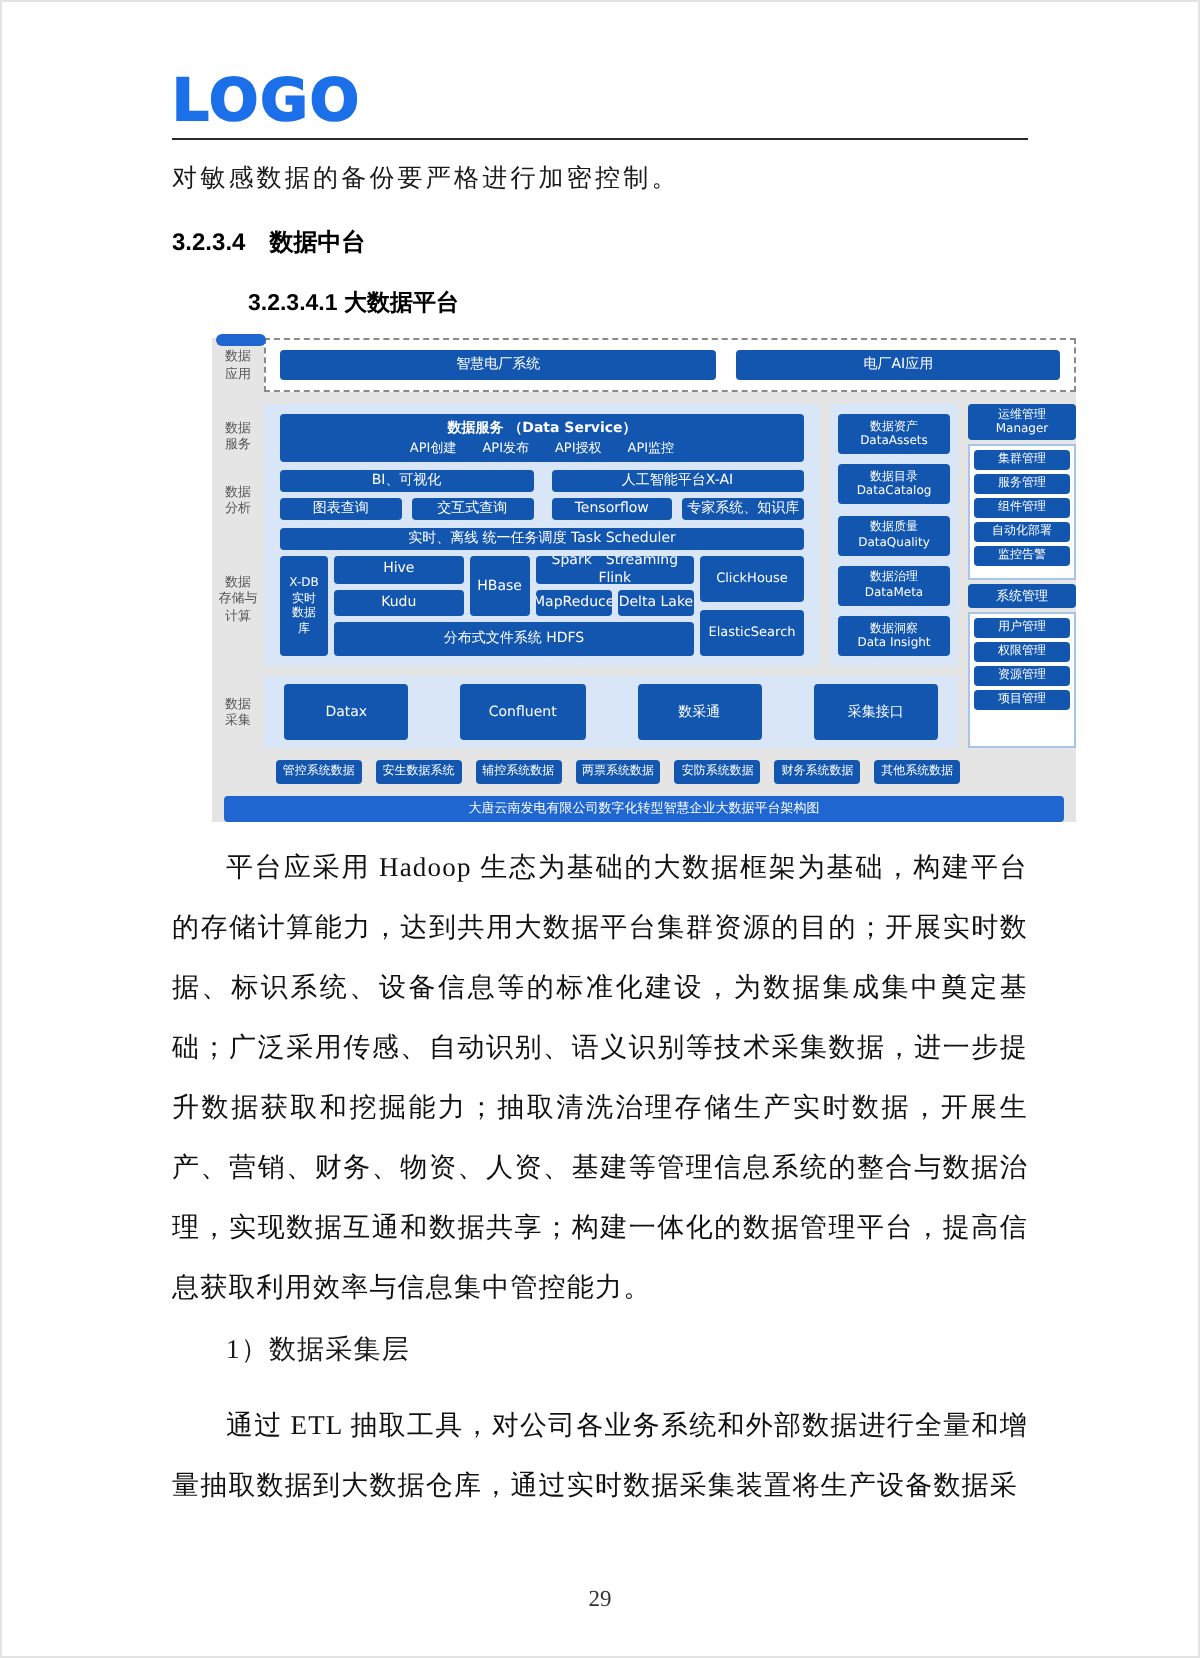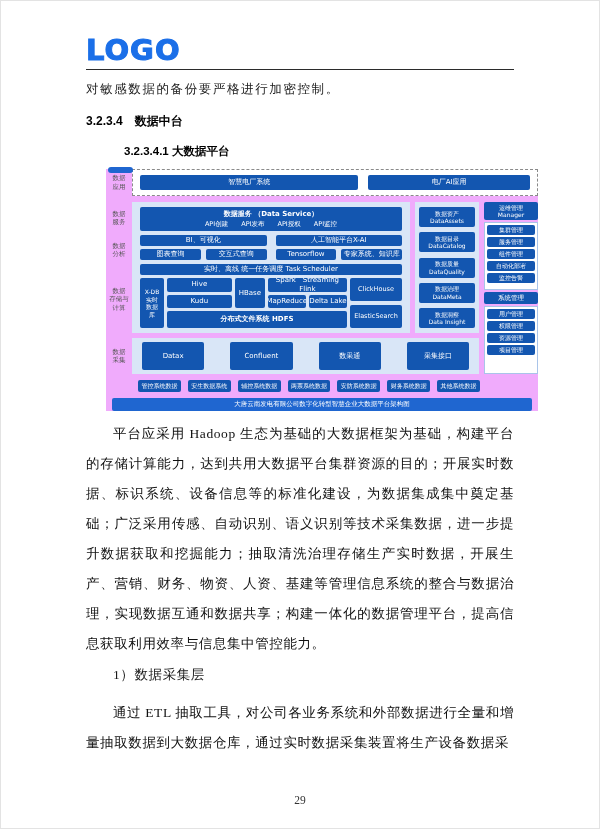--- a/index.html
+++ b/index.html
@@ -18,21 +18,21 @@
   .rule{margin-top:4px;border-bottom:1.6px solid #2b2b2b;}
   .intro{margin-top:11px;font-size:12.5px;letter-spacing:1.6px;}
   .h1{margin-top:15px;font-family:"Liberation Sans","DejaVu Sans",sans-serif;
       font-weight:bold;font-size:12px;color:#000;}
   .h2{margin-top:14px;margin-left:38px;font-family:Liberation Sans, sans-serif;
       font-weight:bold;font-size:11.5px;color:#000;}
   
   .diagram{
     --blue:#1356b0;--panel:#d9e6f7;--footer:#1f66d0;
     position:relative;width:432px;margin:10px 0 0 20px;
-    font-family:"DejaVu Sans","Liberation Sans",sans-serif;background:#f0abfc;
+    font-family:"DejaVu Sans","Liberation Sans",sans-serif;background:#e5e5e5;
   }
   .corner-tab{position:absolute;left:2px;top:-2px;width:25px;height:6px;background:var(--footer);border-radius:3px;}
   .sidelabel{width:26px;flex:none;font-size:6.5px;color:#555;text-align:center;
     display:flex;align-items:center;justify-content:center;line-height:1.3;white-space:pre-line;}
   .bbox{background:var(--blue);color:#fff;display:flex;flex-direction:column;align-items:center;
     justify-content:center;text-align:center;border-radius:2px;font-size:7px;line-height:1.25;
     white-space:pre-line;overflow:hidden;}
   .approw{display:flex;margin-top:5px;}
   .dashedbox{flex:1;border:1px dashed #8a8a8a;padding:5px 7px;display:flex;gap:10px;background:#fff;}
   .app-bar1{flex:1.35;height:15px;}
@@ -58,21 +58,21 @@
   .sto-xdb{width:24px;flex:none;font-size:6px;}
   .sto-center{flex:1;display:flex;flex-direction:column;gap:3px;min-width:0;}
   .sto-ab{flex:1;display:flex;gap:3px;}
   .sto-lcol{flex:1.35;display:flex;flex-direction:column;gap:3px;}
   .sto-lcol .bbox{flex:1;}
   .sto-hbase{width:30px;flex:none;}
   .sto-rcol{flex:1.65;display:flex;flex-direction:column;gap:3px;}
   .sto-spark{flex:1;}
   .sto-md{flex:1;display:flex;gap:3px;}
   .sto-md .bbox{flex:1;}
-  .sto-hdfs{height:17px;font-weight:bold;}
+  .sto-hdfs{height:17px;}
   .sto-right{width:52px;flex:none;display:flex;flex-direction:column;gap:4px;}
   .sto-right .bbox{flex:1;font-size:6.5px;}
   .govcol{width:56px;flex:none;background:var(--panel);margin-left:5px;padding:5px 4px;
     display:flex;flex-direction:column;justify-content:space-between;gap:4px;}
   .gov-box{height:20px;font-size:6px;}
   .collectrow{display:flex;margin-top:5px;}
   .collectpanel{flex:1;background:var(--panel);padding:4px 10px;display:flex;gap:26px;}
   .collectpanel .bbox{flex:1;height:28px;}
   .opscol{width:54px;flex:none;margin-left:5px;display:flex;flex-direction:column;gap:2px;}
   .ops-head{height:18px;font-size:6px;}

